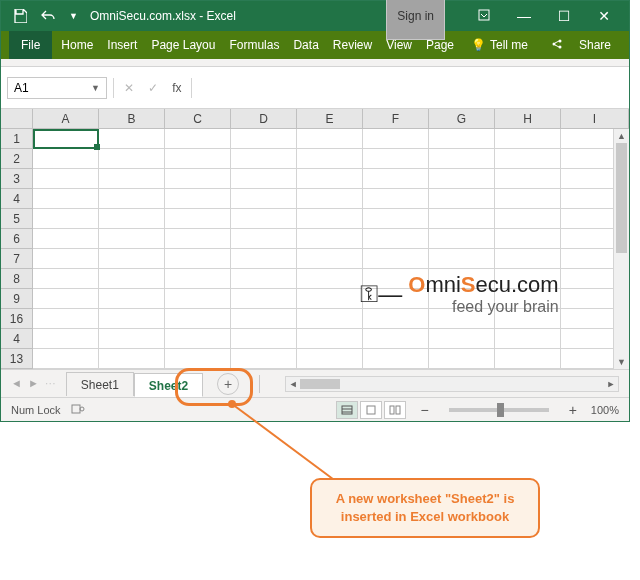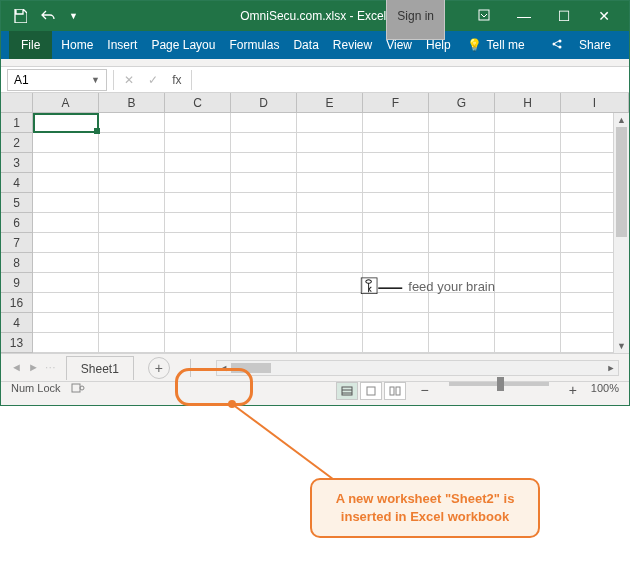--- a/index.html
+++ b/index.html
@@ -3,36 +3,36 @@
 <meta charset="utf-8">
 <style>
 * { margin: 0; padding: 0; box-sizing: border-box; font-family: "Segoe UI", Arial, sans-serif; }
 body { background: #fff; width: 640px; height: 580px; position: relative; overflow: hidden; }
 .window { width: 630px; border: 1px solid #2a7a53; position: relative; }
 
 
 .titlebar { height: 30px; background: #217346; display: flex; align-items: center; color: #fff; font-size: 12px; }
 .titlebar .qat { display: flex; align-items: center; gap: 14px; padding: 0 12px; }
 .titlebar .qat svg { display: block; }
-.titlebar .title { flex: 1; text-align: right; font-size: 12px; }
+.titlebar .title { flex: 1; text-align: left; font-size: 12px; }
 .titlebar .win-btns { display: flex; align-items: center; gap: 10px; padding: 0 10px; }
 .signin { background: #a3a3a3; color: #333; padding: 16px 10px; font-size: 12px; border: 1px solid #c8c8c8; margin-right: 14px; cursor: pointer; }
 .win-btn { width: 30px; text-align: center; font-size: 14px; cursor: pointer; }
 
 
-.ribbon { height: 28px; background: #0369a1; display: flex; align-items: center; color: #fff; font-size: 12px; padding: 0 8px; }
+.ribbon { height: 28px; background: #4d7c0f; display: flex; align-items: center; color: #fff; font-size: 12px; padding: 0 8px; }
 .ribbon .tab { padding: 0 7px; height: 28px; line-height: 28px; cursor: pointer; }
 .ribbon .tab.file { background: #1a5c38; margin-right: 2px; padding: 0 12px; }
 .ribbon .spacer { flex: 1; }
 .ribbon .tellme { display: flex; align-items: center; gap: 4px; padding: 0 10px; }
 .ribbon .share { display: flex; align-items: center; gap: 16px; padding: 0 10px; }
 
 
 .toolbar-gap { height: 8px; background: #f3f2f1; border-bottom: 1px solid #d4d4d4; }
-.formula-bar { height: 26px; background: #fff; display: flex; align-items: center; border-bottom: 1px solid #d4d4d4; font-size: 12px; }
+.formula-bar { height: 42px; background: #fff; display: flex; align-items: center; border-bottom: 1px solid #d4d4d4; font-size: 12px; }
 .namebox { width: 100px; height: 22px; border: 1px solid #c8c8c8; margin: 0 6px; display: flex; align-items: center; padding: 0 6px; background: #fff; }
 .namebox .val { flex: 1; }
 .namebox .dd { color: #666; font-size: 9px; }
 .fbar-icons { display: flex; align-items: center; gap: 14px; color: #b8b8b8; padding: 0 10px; font-size: 12px; }
 .fbar-sep { width: 1px; height: 20px; background: #d4d4d4; }
 .fbar-input { flex: 1; height: 22px; padding: 0 6px; }
 
 
 .grid-area { position: relative; background: #fff; }
 .colheads { display: flex; height: 20px; background: #e6e6e6; border-bottom: 1px solid #c0c0c0; font-size: 12px; color: #444; }
@@ -59,40 +59,40 @@
 .sheet-tab { padding: 0 14px; height: 24px; line-height: 24px; border: 1px solid #c8c8c8; border-bottom: none; background: #f3f2f1; color: #444; cursor: pointer; }
 .sheet-tab.active { background: #fff; color: #217346; font-weight: bold; border-bottom: 1px solid #fff; position: relative; top: 1px; }
 .new-sheet { width: 22px; height: 22px; border: 1px solid #c8c8c8; border-radius: 50%; margin-left: 14px; text-align: center; line-height: 20px; color: #666; cursor: pointer; font-size: 14px; }
 .hscroll { flex: 1; margin: 0 10px 0 20px; height: 16px; background: #f0f0f0; border: 1px solid #d4d4d4; position: relative; }
 .hscroll .arr { position: absolute; top: 0; bottom: 0; width: 14px; text-align: center; font-size: 9px; color: #666; line-height: 14px; }
 .hscroll .arr.l { left: 0; }
 .hscroll .arr.r { right: 0; }
 .hscroll .thumb { position: absolute; left: 14px; top: 2px; bottom: 2px; width: 40px; background: #c8c8c8; }
 
 
-.statusbar { height: 24px; background: #f3f2f1; border-top: 1px solid #d4d4d4; display: flex; font-size: 11px; color: #555; padding: 0 10px; gap: 10px; }
+.statusbar { height: 24px; background: #f3f2f1; border-top: 1px solid #d4d4d4; display: flex; align-items: center; font-size: 11px; color: #555; padding: 0 10px; gap: 10px; }
 .statusbar .spacer { flex: 1; }
 .view-btns { display: flex; gap: 2px; }
 .view-btn { width: 22px; height: 18px; border: 1px solid #c8c8c8; background: #fff; cursor: pointer; display: flex; align-items: center; justify-content: center; }
 .view-btn.active { background: #d8e8e0; }
 .zoom-slider { width: 100px; height: 4px; background: #c8c8c8; position: relative; margin: 0 6px; }
 .zoom-slider .tick { position: absolute; left: 50%; top: -3px; width: 1px; height: 10px; background: #888; }
 .zoom-slider .thumb { position: absolute; left: 48%; top: -5px; width: 7px; height: 14px; background: #888; }
 .zoom-btn { cursor: pointer; padding: 0 4px; font-size: 14px; }
 
 
 .highlight { position: absolute; border: 3px solid #ed7d31; border-radius: 14px; pointer-events: none; }
 .callout { position: absolute; background: #fdf2e6; border: 2px solid #ed7d31; border-radius: 10px; padding: 10px 14px; color: #ed7d31; font-size: 13px; font-weight: bold; text-align: center; line-height: 1.4; }
 
 
 .watermark { position: absolute; display: flex; align-items: center; gap: 6px; pointer-events: none; }
 .watermark .key { font-size: 24px; color: #222; }
 .watermark .txt1 { font-size: 22px; color: #222; font-weight: 300; }
 .watermark .txt1 b { color: #ed7d31; font-weight: bold; }
-.watermark .sub { font-size: 13px; color: #666; text-align: center; }
+.watermark .sub { font-size: 16px; color: #666; text-align: right; }
 </style>
 </head>
 <body>
 
 <div class="window">
 
   <div class="titlebar">
     <div class="qat">
       <span>
           <svg width="14" height="14" viewBox="0 0 14 14">
@@ -121,21 +121,21 @@
 
   <div class="ribbon">
     <div class="tab file">File</div>
     <div class="tab">Home</div>
     <div class="tab">Insert</div>
     <div class="tab">Page Layou</div>
     <div class="tab">Formulas</div>
     <div class="tab">Data</div>
     <div class="tab">Review</div>
     <div class="tab">View</div>
-    <div class="tab">Help</div>
+    <div class="tab">Page</div>
     <div class="tellme">
       <span>💡</span>
       <span>Tell me</span>
     </div>
     <div class="spacer"></div>
     <div class="share">
       <span><svg width="12" height="12" viewBox="0 0 12 12">
             <circle cx="3" cy="6" r="1.5" fill="#fff"></circle>
             <circle cx="9" cy="3" r="1.5" fill="#fff"></circle>
             <circle cx="9" cy="9" r="1.5" fill="#fff"></circle>
@@ -329,20 +329,21 @@
     </div>
   </div>
 
   <div class="tabs-bar">
     <div class="tab-nav">
       <span>◄</span>
       <span>►</span>
       <span style="color:#ccc">⋯</span>
     </div>
     <div class="sheet-tab">Sheet1</div>
+    <div class="sheet-tab active">Sheet2</div>
     <div class="new-sheet"><span>+</span></div>
     <div style="width:6px;border-left:1px solid #c8c8c8;height:18px;margin-left:20px"></div>
     <div class="hscroll">
       <div class="arr l">◄</div>
       <div class="thumb"></div>
       <div class="arr r">►</div>
     </div>
   </div>
 
   <div class="statusbar">
@@ -378,20 +379,21 @@
       <div class="thumb"></div>
     </div>
     <span class="zoom-btn">+</span>
     <span>100%</span>
   </div>
 </div>
 
 <div class="watermark" style="left:360px;top:272px">
   <span class="key">⚿—</span>
   <div>
+    <div class="txt1"><b>O</b><span>mni</span><b>S</b><span>ecu.com</span></div>
     <div class="sub">feed your brain</div>
   </div>
 </div>
 
 <div class="highlight" style="left:175px;top:368px;width:78px;height:38px"></div>
 <svg style="position:absolute;left:0;top:0;pointer-events:none" width="640" height="580">
   <line x1="232" y1="404" x2="345" y2="488" stroke="#ed7d31" stroke-width="2"></line>
   <circle cx="232" cy="404" r="4" fill="#ed7d31"></circle>
 </svg>
 <div class="callout" style="left:310px;top:478px;width:230px">

